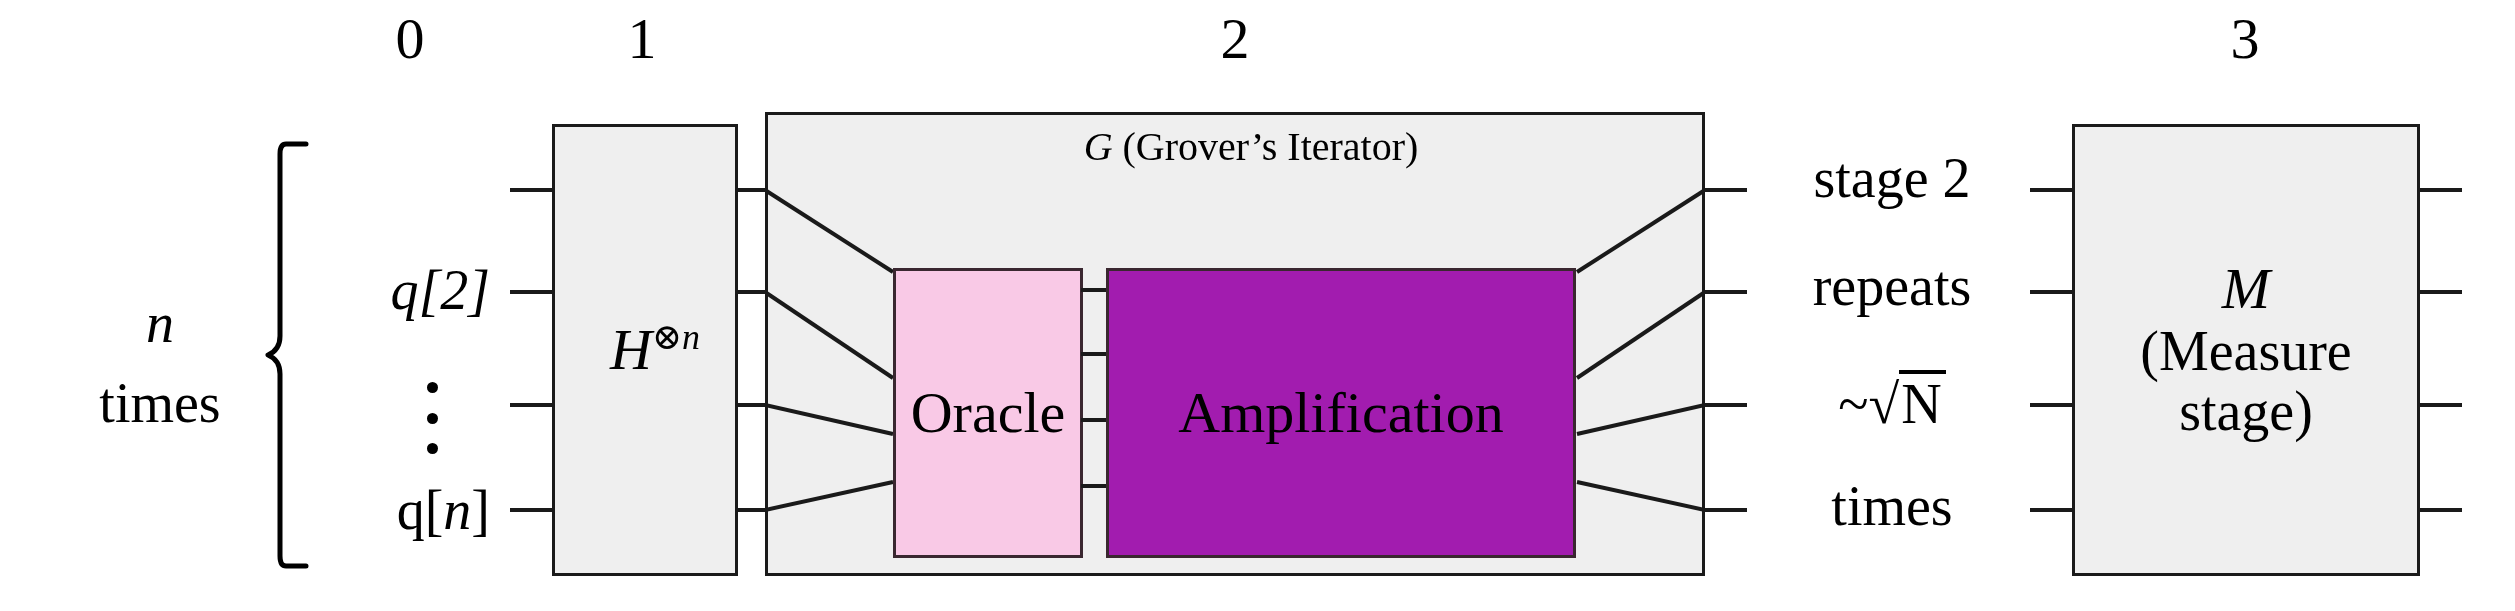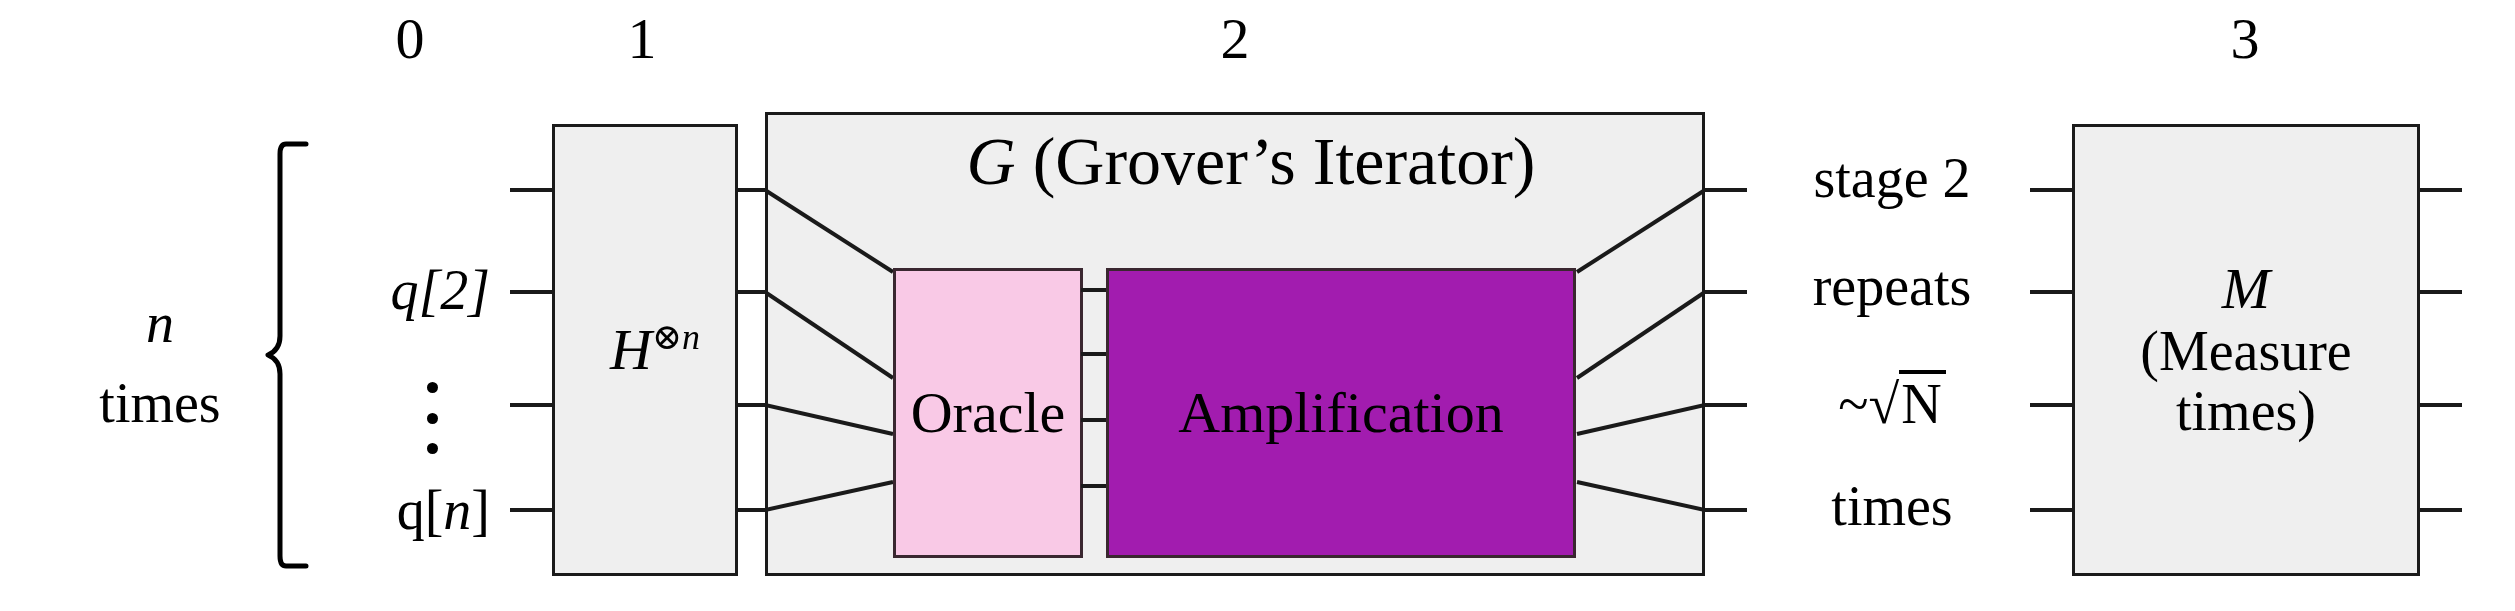--- a/index.html
+++ b/index.html
@@ -87,21 +87,21 @@
     line-height: 0;
   }
   .gate-h-label sup .it { font-style: italic; }
 
   .gate-g {
     box-sizing: border-box;
     background: #efefef;
     border: 3px solid #1a1a1a;
   }
   .g-title {
-    font-size: 68px;
+    font-size: 40px;
     line-height: 1;
     text-align: center;
     white-space: nowrap;
     padding-left: 32px;
   }
   .g-title .it { font-style: italic; }
 
   .subgate {
     box-sizing: border-box;
     border: 3px solid #3a2730;
@@ -238,21 +238,21 @@
 
   <div class="abs wire" style="left:2030px; top:188px; width:44px;"></div>
   <div class="abs wire" style="left:2030px; top:290px; width:44px;"></div>
   <div class="abs wire" style="left:2030px; top:403px; width:44px;"></div>
   <div class="abs wire" style="left:2030px; top:508px; width:44px;"></div>
 
   <div class="abs gate" style="left:2072px; top:124px; width:348px; height:452px;">
     <div class="gate-m-label">
       <div class="it">M</div>
       <div>(Measure</div>
-      <div>times)</div>
+      <div>stage)</div>
     </div>
   </div>
 
   <div class="abs wire" style="left:2418px; top:188px; width:44px;"></div>
   <div class="abs wire" style="left:2418px; top:290px; width:44px;"></div>
   <div class="abs wire" style="left:2418px; top:403px; width:44px;"></div>
   <div class="abs wire" style="left:2418px; top:508px; width:44px;"></div>
 
 </div>
 

